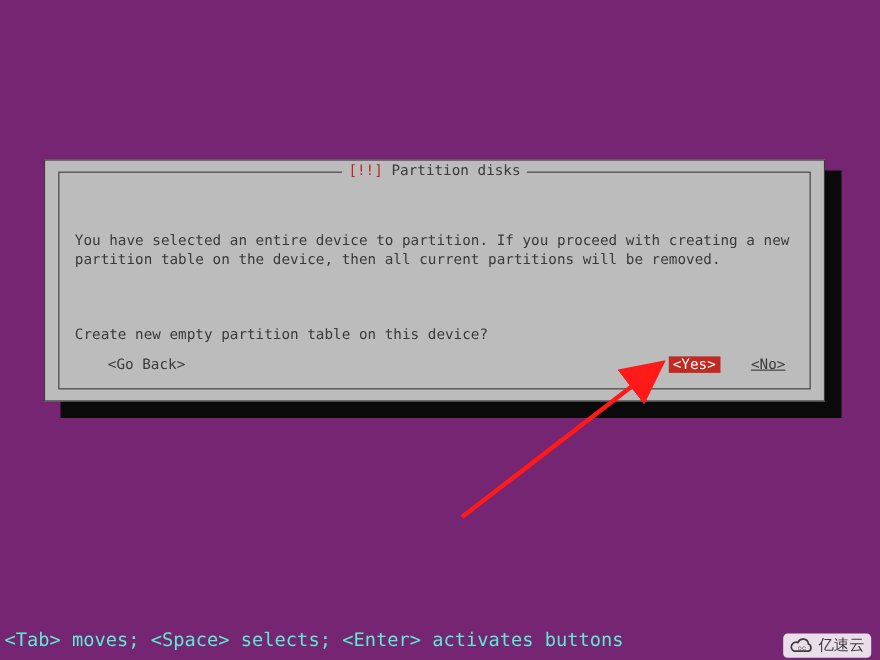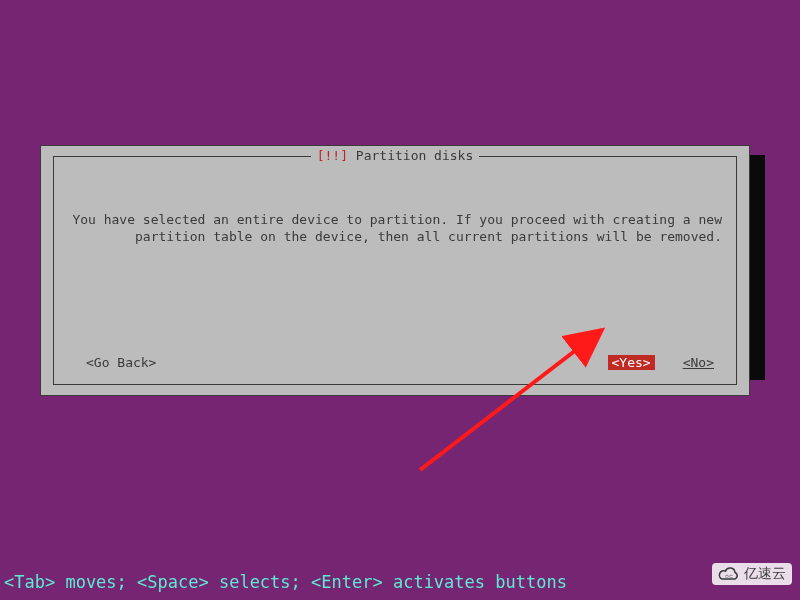--- a/index.html
+++ b/index.html
@@ -13,21 +13,21 @@
   }
   .shadow {
     position: absolute;
     left: 55px; top: 155px;
     width: 710px; height: 225px;
     background: #0a0a0a;
   }
   .dialog {
     position: absolute;
     left: 40px; top: 145px;
-    width: 710px; height: 251px;
+    width: 710px; height: 220px;
     background: #bcbcbc;
     border: 1px solid #3a3a3a;
     padding: 10px 12px;
   }
   .inner {
     position: relative;
     width: 100%; height: 100%;
     border: 1px solid #3a3a3a;
     padding: 10px 14px 10px 14px;
   }
@@ -41,46 +41,45 @@
     background: #bcbcbc;
     padding: 0 6px;
   }
   .title .bang { color: #c22525; }
   .title .plain { color: #3a3a3a; }
   .body-text {
     color: #3a3a3a;
     line-height: 17px;
     white-space: pre-wrap;
     margin-top: 10px;
-    text-align: right;
   }
   .para { margin-bottom: 17px; }
   .button-row {
     position: absolute;
-    left: 14px; right: 14px; bottom: 14px;
+    left: 26px; right: 14px; bottom: 14px;
     color: #3a3a3a;
     display: flex;
   }
   .btn-back { margin-left: 18px; }
   .spacer { flex: 1; }
   .btn-yes {
     background: #bf2a22;
     color: #ffffff;
     padding: 0 4px;
   }
   .btn-no { margin-left: 28px; margin-right: 8px; text-decoration: underline; }
   .status-bar {
     position: absolute;
     left: 4px; bottom: 8px;
     color: #5eead4;
     font-size: 17px;
   }
   .watermark {
     position: absolute;
-    right: 8px; bottom: 15px;
+    right: 8px; bottom: 2px;
     display: flex; align-items: center; gap: 4px;
     color: #3b3b3b;
     background: rgba(255,255,255,0.85);
     padding: 2px 6px;
     border-radius: 4px;
     font-family: sans-serif;
     font-size: 14px;
   }
   .watermark svg { display: block; }
   .arrow {
@@ -98,20 +97,21 @@
 <div class="dialog">
   <div class="inner">
     <div class="title-wrap">
       <span class="title">
         <span class="bang">[!!]</span><span class="plain"> Partition disks </span>
       </span>
     </div>
 
     <div class="body-text">
       <div class="para">You have selected an entire device to partition. If you proceed with creating a new partition table on the device, then all current partitions will be removed.</div>
+      <div>Create new empty partition table on this device?</div>
     </div>
 
     <div class="button-row">
       <span class="btn-back">&lt;Go Back&gt;</span>
       <span class="spacer"></span>
       <span class="btn-yes">&lt;Yes&gt;</span>
       <span class="btn-no">&lt;No&gt;</span>
     </div>
   </div>
 </div>

